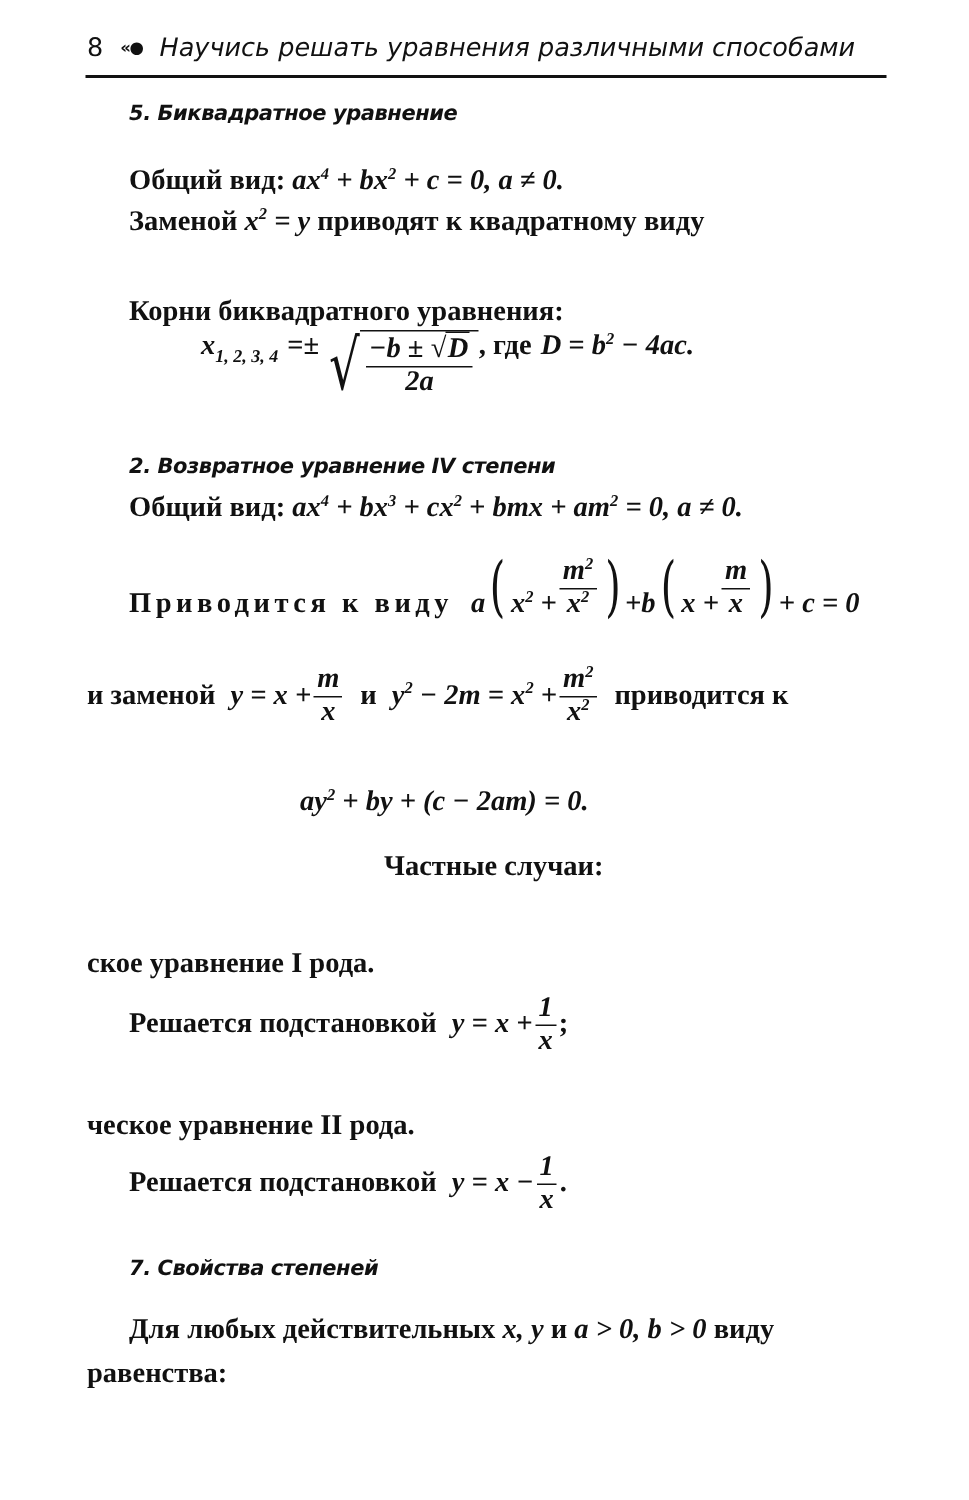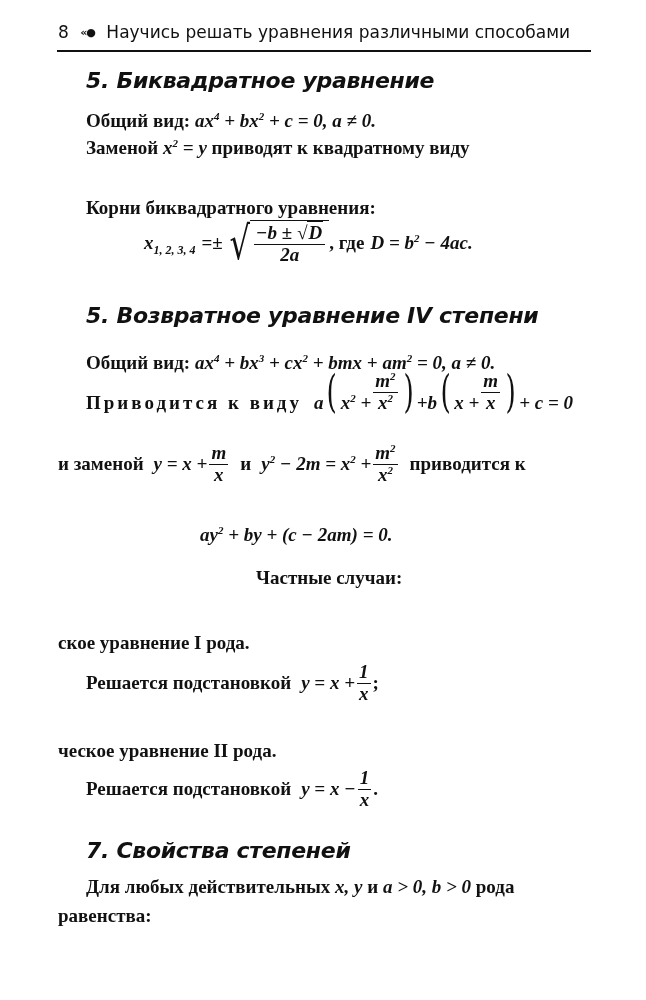--- a/index.html
+++ b/index.html
@@ -8,24 +8,24 @@
     font-family: "DejaVu Serif", "Liberation Serif", serif;
     color: #111;
   }
   .page { position: absolute; left: 0; top: 0; width: 646px; height: 1000px; }
   .abs { position: absolute; white-space: nowrap; }
 
   
   .running-head { left: 58px; top: 22px; font-family: "DejaVu Sans", "Liberation Sans", sans-serif; font-size: 17px; }
   .running-head .num { font-style: normal; }
   .running-head .bullet { font-size: 11px; letter-spacing: -1px; margin: 0 6px 0 6px; position: relative; top: -2px; font-weight: bold;}
-  .running-head .title { }
+  .running-head .title { font-style: italic; }
   .head-rule { left: 57px; top: 50px; width: 534px; height: 2px; background: #111; }
 
-  .sec-title { font-family: "DejaVu Sans", "Liberation Sans", sans-serif; font-weight: bold; font-style: italic; font-size: 22px; letter-spacing: -0.3px; }
+  .sec-title { font-family: "DejaVu Sans", "Liberation Sans", sans-serif; font-weight: bold; font-style: italic; font-size: 14px; letter-spacing: -0.3px; }
 
   .txt { font-size: 17px; font-weight: bold; font-family: "Liberation Serif", "DejaVu Serif", serif; font-size: 19px; }
   .m { font-style: italic; font-weight: bold; }
   sup { font-size: 11px; vertical-align: 7px; line-height: 0; }
   sub { font-size: 12px; vertical-align: -5px; line-height: 0; }
 
   
   .frac { display: inline-flex; flex-direction: column; align-items: center; vertical-align: middle; margin: 0 2px; }
   .frac .n { border-bottom: 1.5px solid #111; padding: 0 2px; line-height: 1.1; }
   .frac .d { padding: 0 2px; line-height: 1.1; }
@@ -58,39 +58,39 @@
 
   <div class="abs txt" style="left:86px; top:137px;">
     <span>Заменой</span>
     <span class="m">x<sup>2</sup> = y</span>
     <span>приводят к квадратному виду</span>
   </div>
 
 
   <div class="abs txt" style="left:86px; top:197px;">Корни биквадратного уравнения:</div>
 
-  <div class="abs txt" style="left:144px; top:220px; display:flex; align-items:center;">
+  <div class="abs txt" style="left:134px; top:220px; display:flex; ">
     <span class="m">x<sub>1, 2, 3, 4</sub></span>
     <span style="margin:0 2px 0 6px;">=±</span>
     <span class="sqrt">
       <span class="rad">√</span>
       <span class="body">
         <span class="frac m">
           <span class="n">−b ± √<span class="isqrt">D</span></span>
           <span class="d">2a</span>
         </span>
       </span>
     </span>
     <span>, где</span>
     <span class="m" style="margin-left:6px;">D = b<sup>2</sup> − 4ac.</span>
   </div>
 
-  <div class="abs sec-title" style="left:86px; top:303px;">5. Возвратное уравнение IV степени</div>
+  <div class="abs sec-title" style="left:86px; top:303px;">2. Возвратное уравнение IV степени</div>
 
-  <div class="abs txt" style="left:86px; top:352px;">
+  <div class="abs txt" style="left:86px; top:328px;">
     <span>Общий вид:</span>
     <span class="m">ax<sup>4</sup> + bx<sup>3</sup> + cx<sup>2</sup> + bmx + am<sup>2</sup> = 0, a ≠ 0.</span>
   </div>
 
   <div class="abs txt" style="left:86px; top:370px; display:flex; align-items:flex-end;">
     <span style="letter-spacing:3px; margin-right:12px;">Приводится к виду</span>
     <span class="m">a</span>
     <span class="paren">(</span>
     <span class="m">x<sup>2</sup> +</span>
     <span class="frac m">
@@ -151,17 +151,17 @@
     <span>.</span>
   </div>
 
   <div class="abs sec-title" style="left:86px; top:838px;">7. Свойства степеней</div>
 
   <div class="abs txt" style="left:86px; top:876px;">
     <span>Для любых действительных</span>
     <span class="m">x, y</span>
     <span>и</span>
     <span class="m">a &gt; 0, b &gt; 0</span>
-    <span>рода</span>
+    <span>виду</span>
   </div>
   <div class="abs txt" style="left:58px; top:905px;">равенства:</div>
 
 </div>
 
 </body></html>

